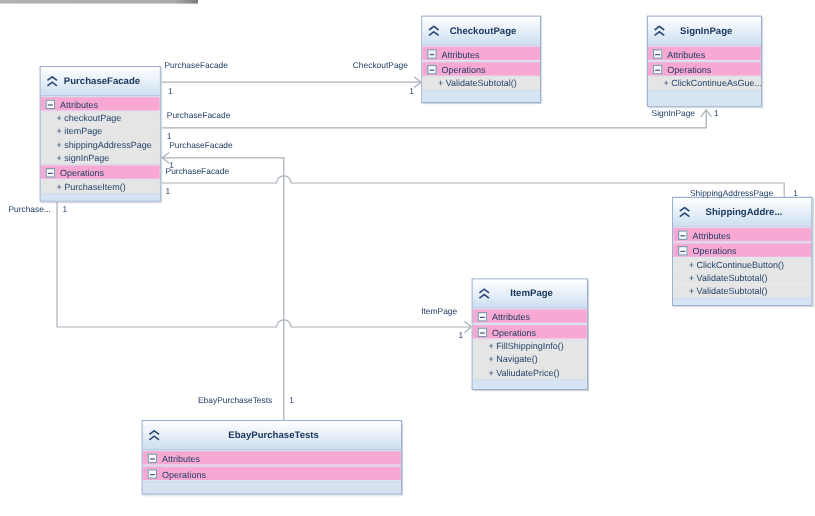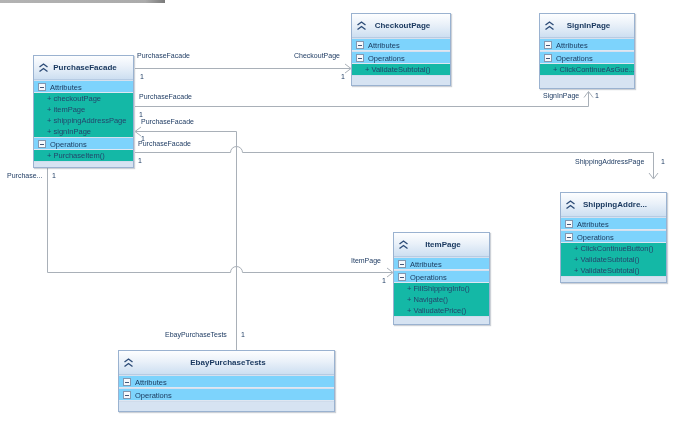--- a/index.html
+++ b/index.html
@@ -33,26 +33,26 @@
     border-bottom:1px solid #b6cbe3;
     padding:0 4px;
   }
   .chev{width:11px;height:10px;flex:0 0 auto;display:inline-block;}
   .uml-title{
     flex:1;text-align:center;font-weight:bold;font-size:8px;color:#17365d;
     white-space:nowrap;overflow:hidden;padding-right:8px;
   }
   .uml-section{
     height:13px;line-height:11px;
-    background:#7dd3fc;
+    background:#f9a8d4;
     border-top:1px solid #d5e0ee;border-bottom:1px solid #dfe7f2;
     padding:1px 0 0 4px;color:#1c3d61;white-space:nowrap;overflow:hidden;
   }
   .uml-member{
-    height:11px;line-height:11px;background:#14b8a6;
+    height:11px;line-height:11px;background:#e5e5e5;
     padding-left:13px;color:#24456b;white-space:nowrap;overflow:hidden;
   }
   .uml-bottom{
     background:#d6e3f2;border-top:1px solid #cfdcec;
   }
   .minus-icon{
     display:inline-block;width:8px;height:8px;border:1px solid #8398b1;background:#f7f9fc;
     position:relative;margin-right:4px;vertical-align:-1px;
   }
   .minus-icon::after{
@@ -144,21 +144,21 @@
         </g>
       </svg>
     <span class="uml-title">SignInPage</span>
   </div>
   <div class="uml-section"><span class="minus-icon"></span><span>Attributes</span></div>
   <div class="uml-section"><span class="minus-icon"></span><span>Operations</span></div>
   <div class="uml-member">+ ClickContinueAsGue...</div>
   <div class="uml-bottom" style="height:13px;"></div>
 </div>
 
-<div class="uml-box" style="left:560px;top:192px;width:107px;">
+<div class="uml-box" style="left:560px;top:164px;width:117px;">
   <div class="uml-header">
     <svg class="chev" viewBox="0 0 11 10">
         <g stroke="#2e4d78" stroke-width="1.4" fill="none">
           <polyline points="1.5,4 5.5,1 9.5,4"></polyline>
           <polyline points="1.5,8.5 5.5,5.5 9.5,8.5"></polyline>
         </g>
       </svg>
     <span class="uml-title">ShippingAddre...</span>
   </div>
   <div class="uml-section"><span class="minus-icon"></span><span>Attributes</span></div>

